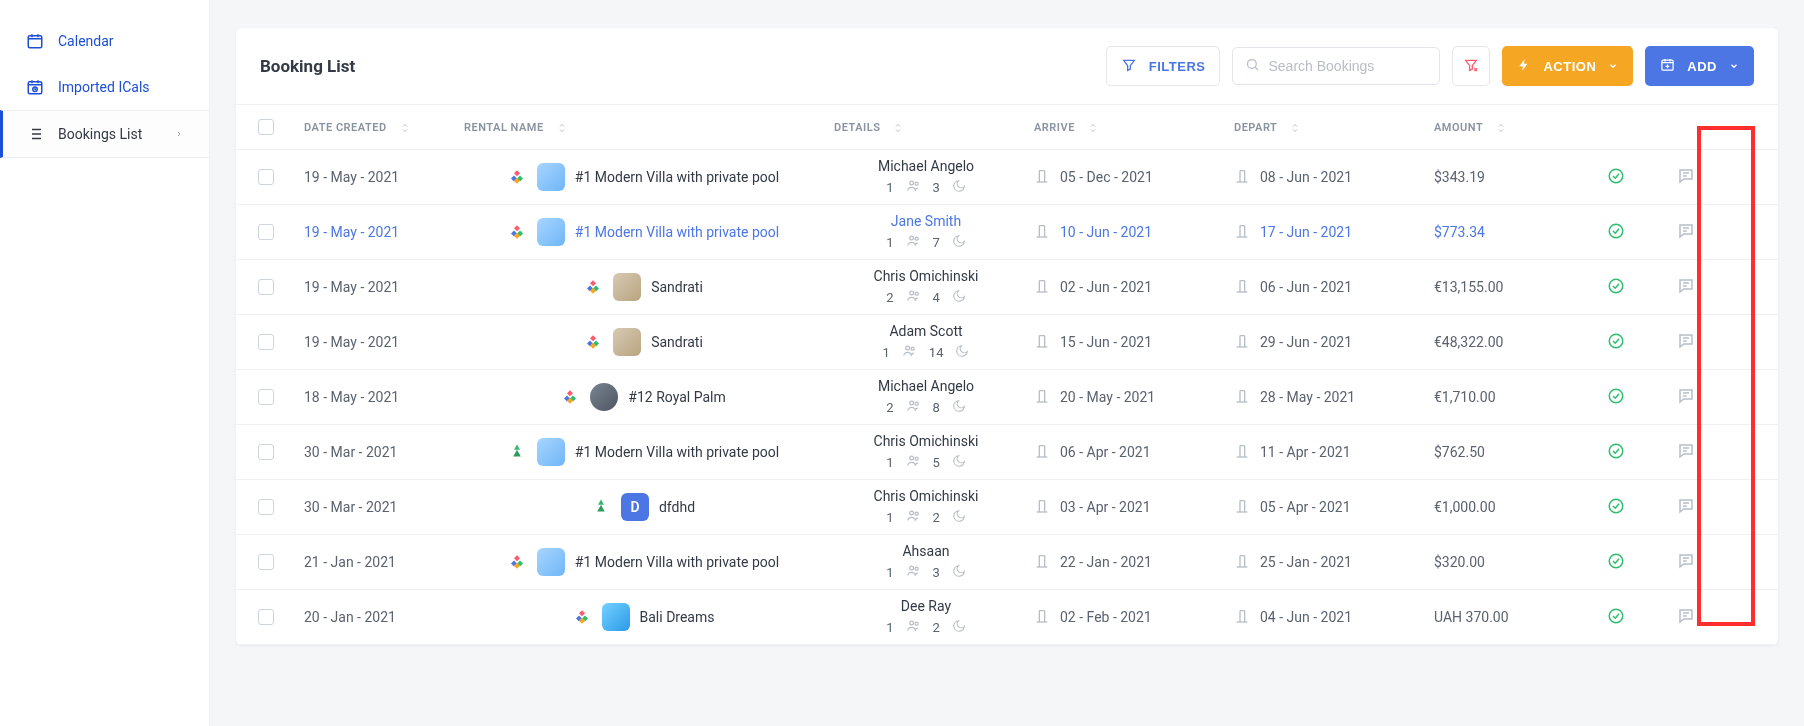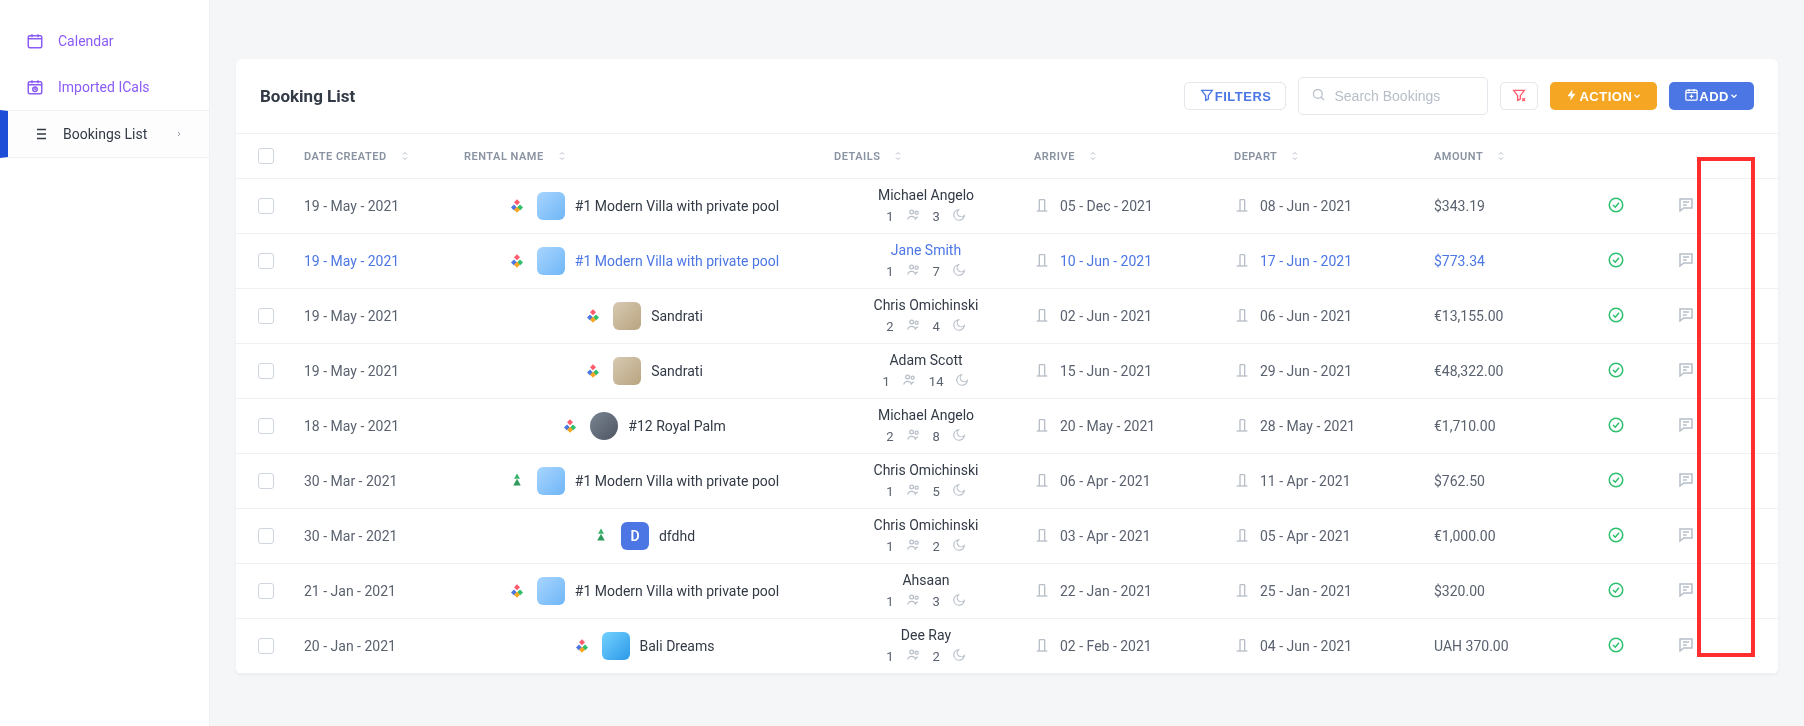--- a/index.html
+++ b/index.html
@@ -20,93 +20,92 @@
       background: #ffffff;
       border-right: 1px solid #eef0f3;
       padding-top: 18px;
       flex-shrink: 0;
     }
     .nav-item {
       display: flex;
       align-items: center;
       gap: 14px;
       padding: 14px 26px;
-      color: #8b5cf6;
+      color: #1d4ed8;
       cursor: pointer;
       position: relative;
     }
     .nav-item.active {
       color: #323a46;
-      border-left: 8px solid #1d4ed8;
+      border-left: 3px solid #1d4ed8;
       padding-left: 23px;
       background: #fdfdfe;
       border-top: 1px solid #eef0f3;
       border-bottom: 1px solid #eef0f3;
     }
     .nav-item .nav-icon { width: 18px; height: 18px; display:flex; align-items:center; justify-content:center;}
     .nav-item .nav-chevron { margin-left: auto; color: #98a1ad; }
     .nav-label { font-size: 14px; }
 
     
     .main {
       flex: 1;
       padding: 28px 26px 0 26px;
-      margin-top: 31px;
     }
     .card {
       background: #ffffff;
       border-radius: 6px;
       box-shadow: 0 1px 3px rgba(50,58,70,.06);
     }
     .card-header {
       display: flex;
       align-items: center;
       padding: 18px 24px;
     }
     .page-title { font-size: 17px; font-weight: 700; color: #323a46; }
     .header-right { margin-left: auto; display: flex; align-items: center; gap: 12px; }
     .btn {
       display: inline-flex;
       align-items: center;
-      gap: 0;
+      gap: 12px;
       border: 1px solid transparent;
       border-radius: 5px;
       padding: 0 14px;
-      height: 28px;
+      height: 40px;
       font-size: 13px;
       font-weight: 600;
       letter-spacing: .5px;
       cursor: pointer;
       background: #fff;
     }
     .btn-outline { border-color: #e3e6eb; color:#4b76e4; }
     .btn-icon { width:38px; padding:0; justify-content:center; border:1px solid #e3e6eb; }
     .btn-warning { background:#f5a623; color:#fff; }
     .btn-primary { background:#4b76e4; color:#fff; }
-    .search-wrap { display:flex; align-items:center; border:1px solid #e3e6eb; border-radius:5px; height:38px; padding:0 12px; width:190px; color:#b7bec8;}
+    .search-wrap { display:flex; align-items:center; border:1px solid #e3e6eb; border-radius:5px; height:38px; padding:0 12px; width:208px; color:#b7bec8;}
     .search-wrap input { border:none; outline:none; margin-left:8px; width:100%; font-size:14px; color:#323a46;}
     .search-wrap input::placeholder { color:#b7bec8; }
     .chev-down { width:10px; height:10px;}
 
     
     .thead, .trow {
       display: grid;
       grid-template-columns: 60px 160px 370px 200px 200px 200px 150px 80px 60px;
       align-items: center;
     }
     .thead {
       padding: 14px 0 14px 0;
       border-top: 1px solid #eef0f3;
       border-bottom: 1px solid #eef0f3;
       color:#8a93a1;
       font-size: 11px;
       font-weight:600;
       letter-spacing:.5px;
     }
-    .th { display:flex; align-items:center; gap:12px; padding: 0 8px;}
+    .th { display:flex; align-items:flex-end; gap:12px; padding: 0 8px;}
     .th.center, .td.center { justify-content:center; }
     .sort { width:12px; height:12px; }
 
     .trow {
       border-bottom: 1px solid #eef0f3;
       min-height: 55px;
     }
     .td { padding: 0 8px; display:flex; align-items:center; gap:10px; color:#5a6270; font-size:14px; }
     .td .guest-name { color:#323a46; font-size:14px;}
     .details-cell { flex-direction:column; align-items:center; gap:4px; padding-top:8px; padding-bottom:8px;}

